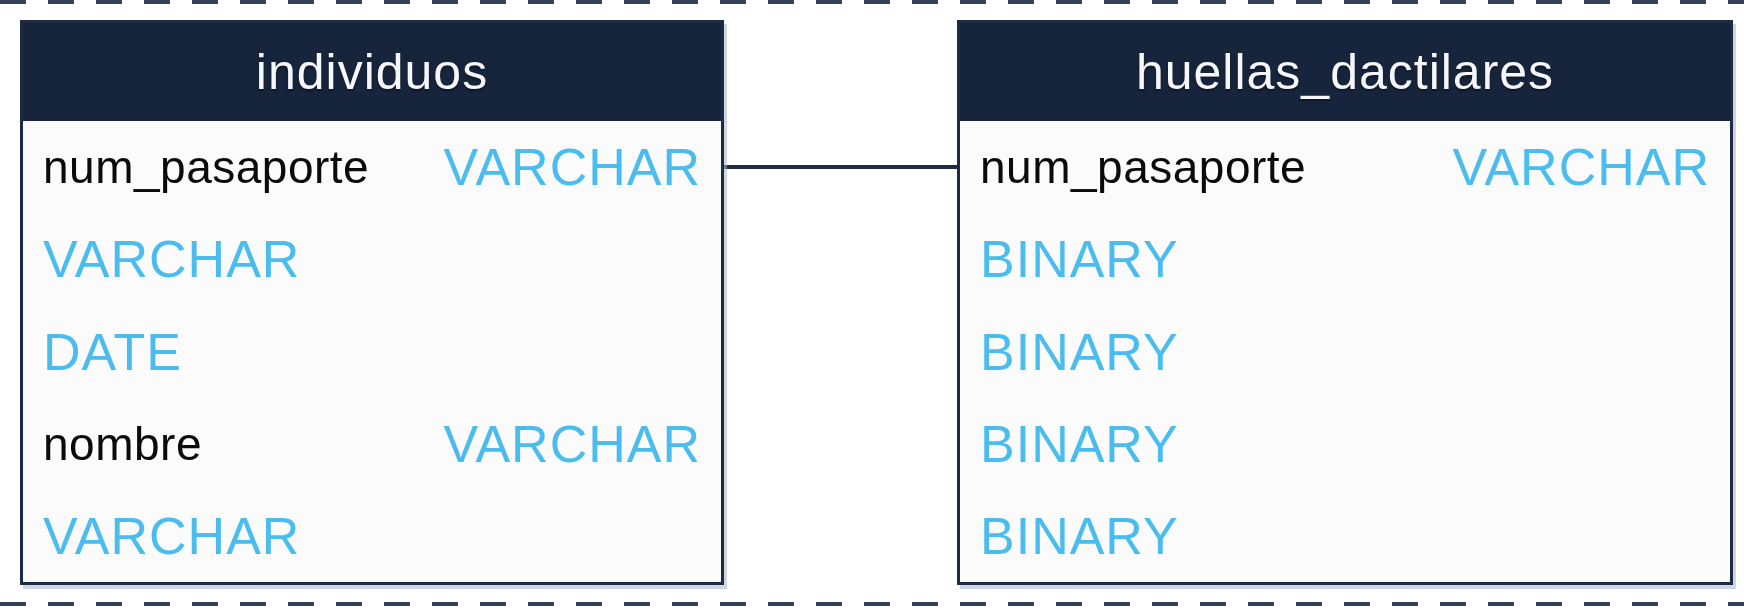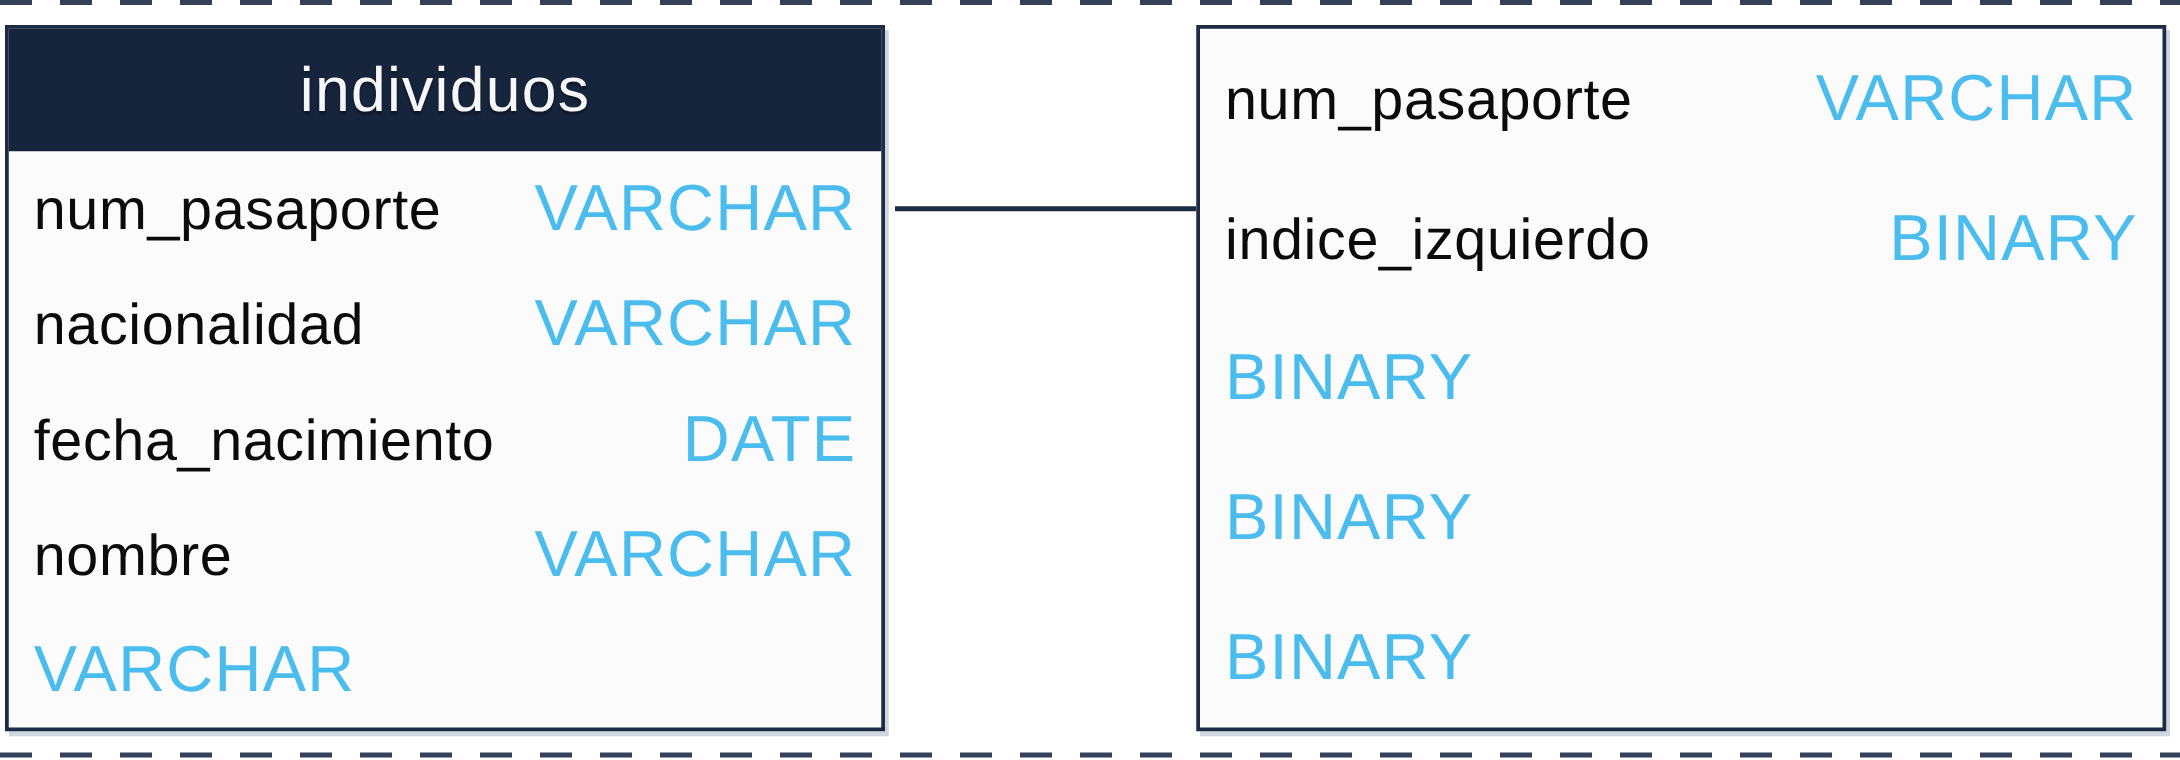--- a/index.html
+++ b/index.html
@@ -37,21 +37,21 @@
     position: absolute;
     top: 20px;
     height: 565px;
     box-sizing: border-box;
     border: 3px solid var(--border, #1d2b45);
     background: var(--body-bg, #fcfbfb);
     box-shadow: 3px 4px 0 rgba(165, 180, 202, 0.55);
     display: flex;
     flex-direction: column;
   }
-  .er-table.left  { left: 4px;  width: 704px; }
+  .er-table.left  { left: 20px;  width: 704px; }
   .er-table.right { left: 957px; width: 776px; }
 
   .table-header {
     height: 98px;
     flex: 0 0 98px;
     background: var(--header-bg, #16243c);
     color: var(--header-text, #f5f7fa);
     display: flex;
     align-items: center;
     justify-content: center;
@@ -97,45 +97,43 @@
   <div class="connector"></div>
 
   <div class="er-table left">
     <div class="table-header">individuos</div>
     <div class="table-body">
         <div class="field-row">
           <span class="field-name">num_pasaporte</span>
           <span class="field-type">VARCHAR</span>
         </div>
         <div class="field-row">
-          <span class="field-name">nacionalidad</span>
           <span class="field-type">VARCHAR</span>
         </div>
         <div class="field-row">
-          <span class="field-name">fecha_nacimiento</span>
           <span class="field-type">DATE</span>
         </div>
         <div class="field-row">
           <span class="field-name">nombre</span>
           <span class="field-type">VARCHAR</span>
         </div>
         <div class="field-row">
           <span class="field-type">VARCHAR</span>
         </div>
       </div>
   </div>
 
   <div class="er-table right">
+    <div class="table-header">huellas_dactilares</div>
     <div class="table-body">
         <div class="field-row">
           <span class="field-name">num_pasaporte</span>
           <span class="field-type">VARCHAR</span>
         </div>
         <div class="field-row">
-          <span class="field-name">indice_izquierdo</span>
           <span class="field-type">BINARY</span>
         </div>
         <div class="field-row">
           <span class="field-type">BINARY</span>
         </div>
         <div class="field-row">
           <span class="field-type">BINARY</span>
         </div>
         <div class="field-row">
           <span class="field-type">BINARY</span>

